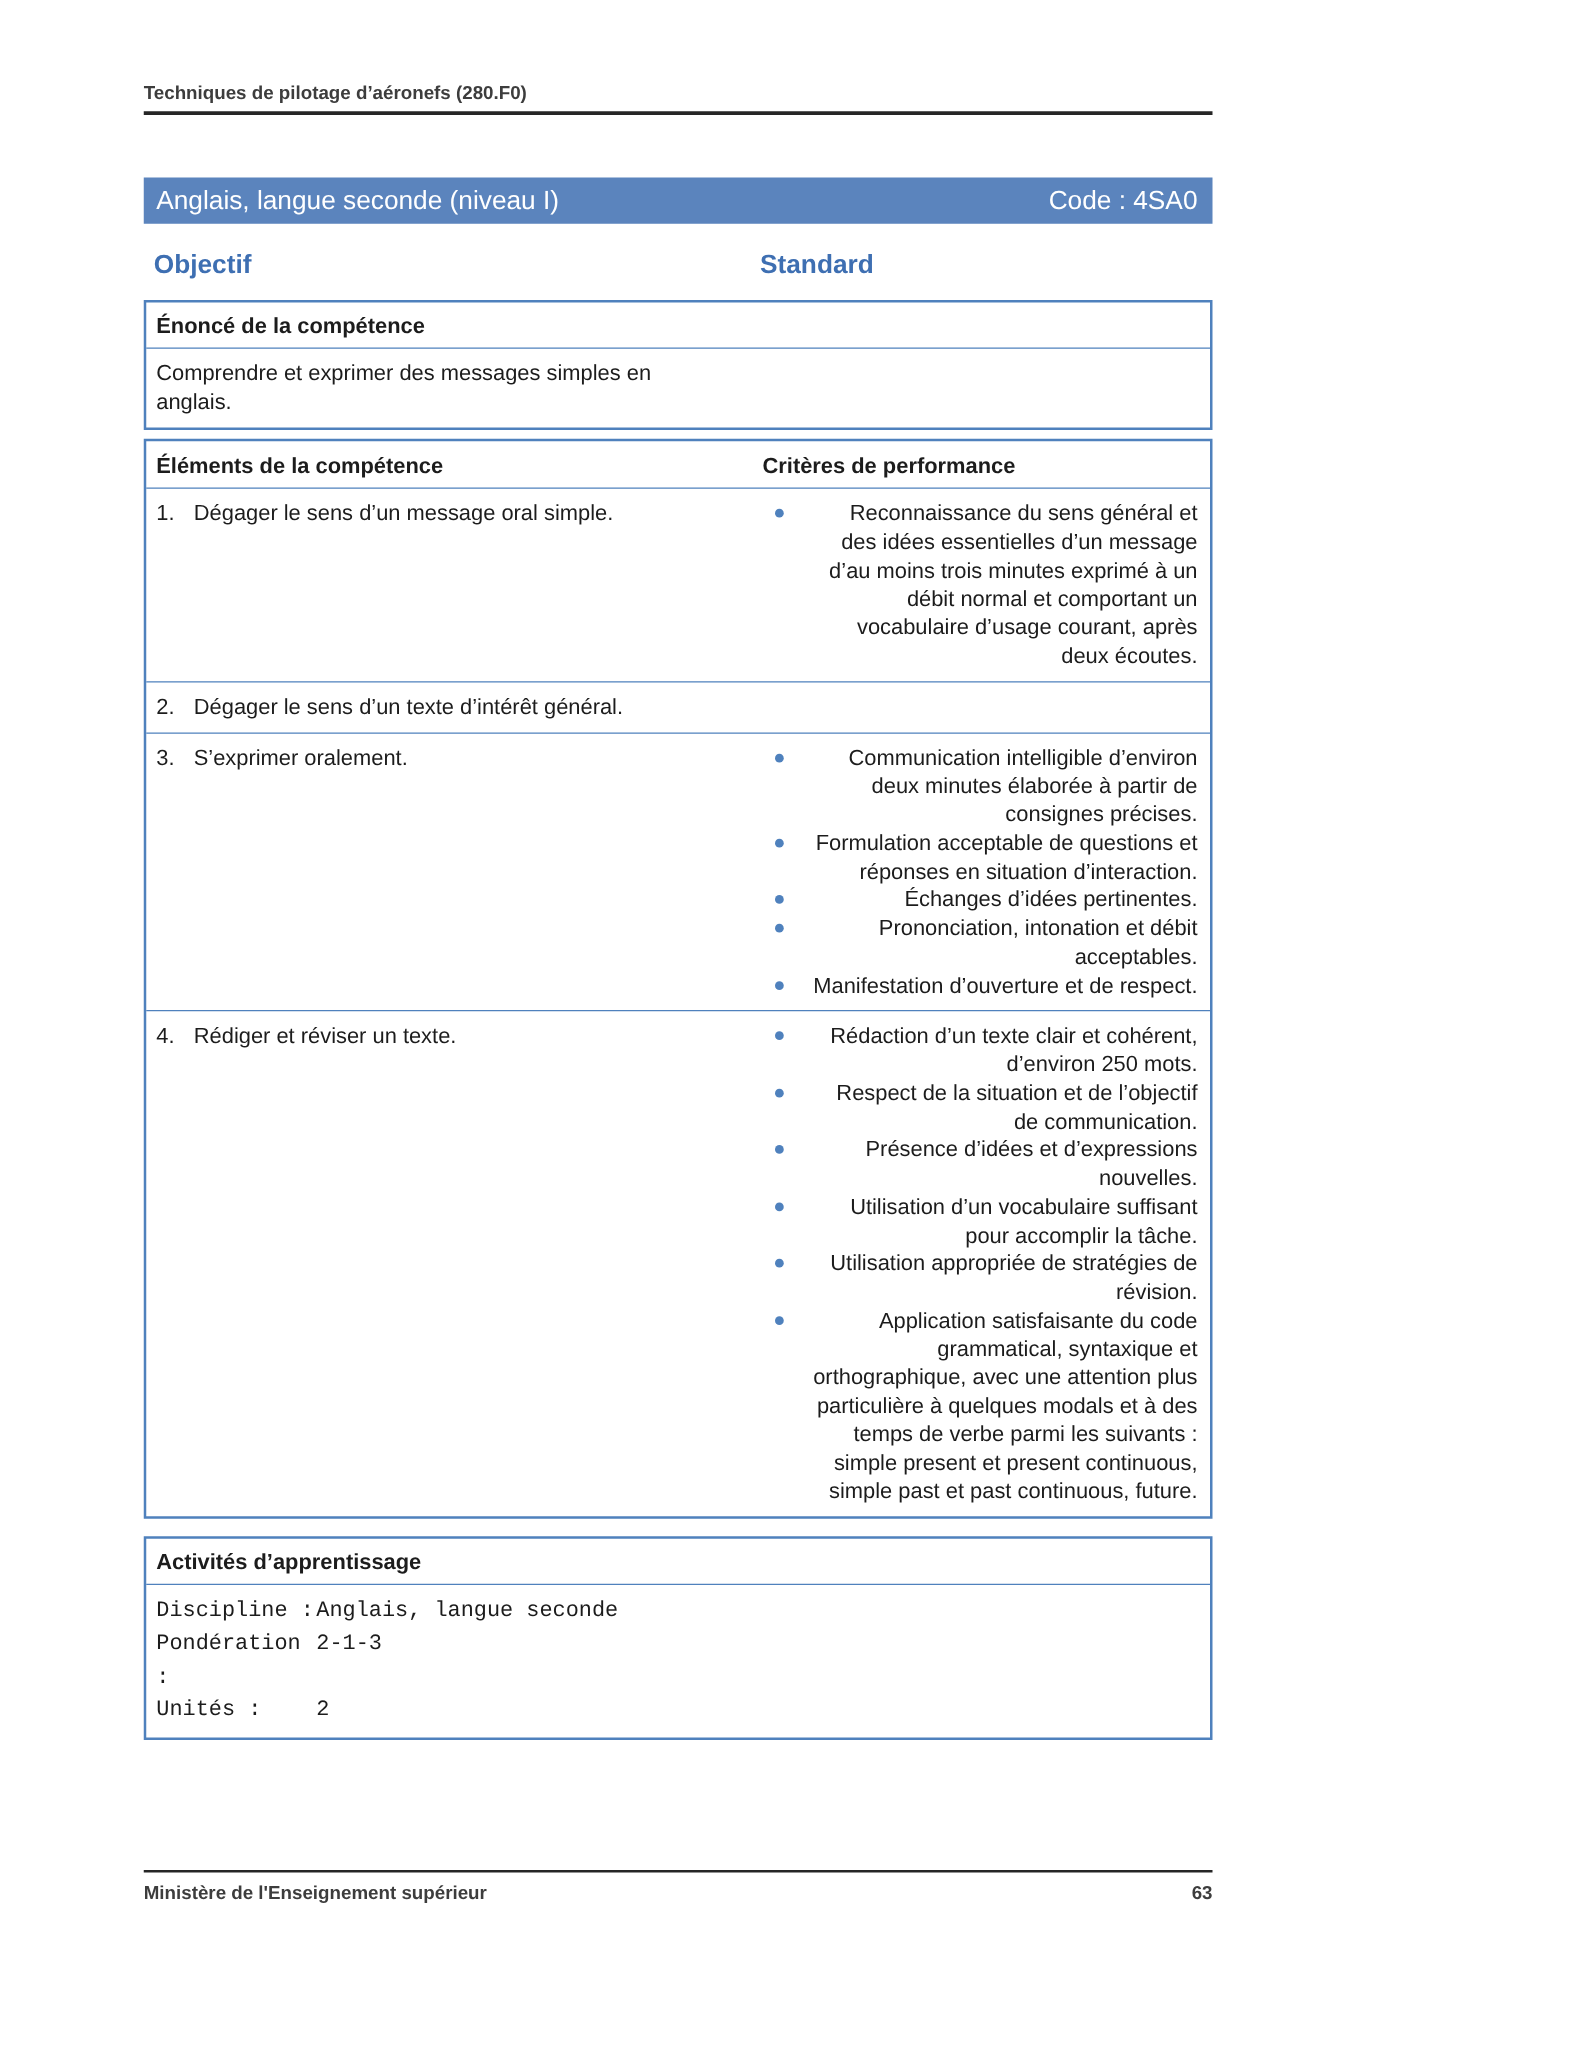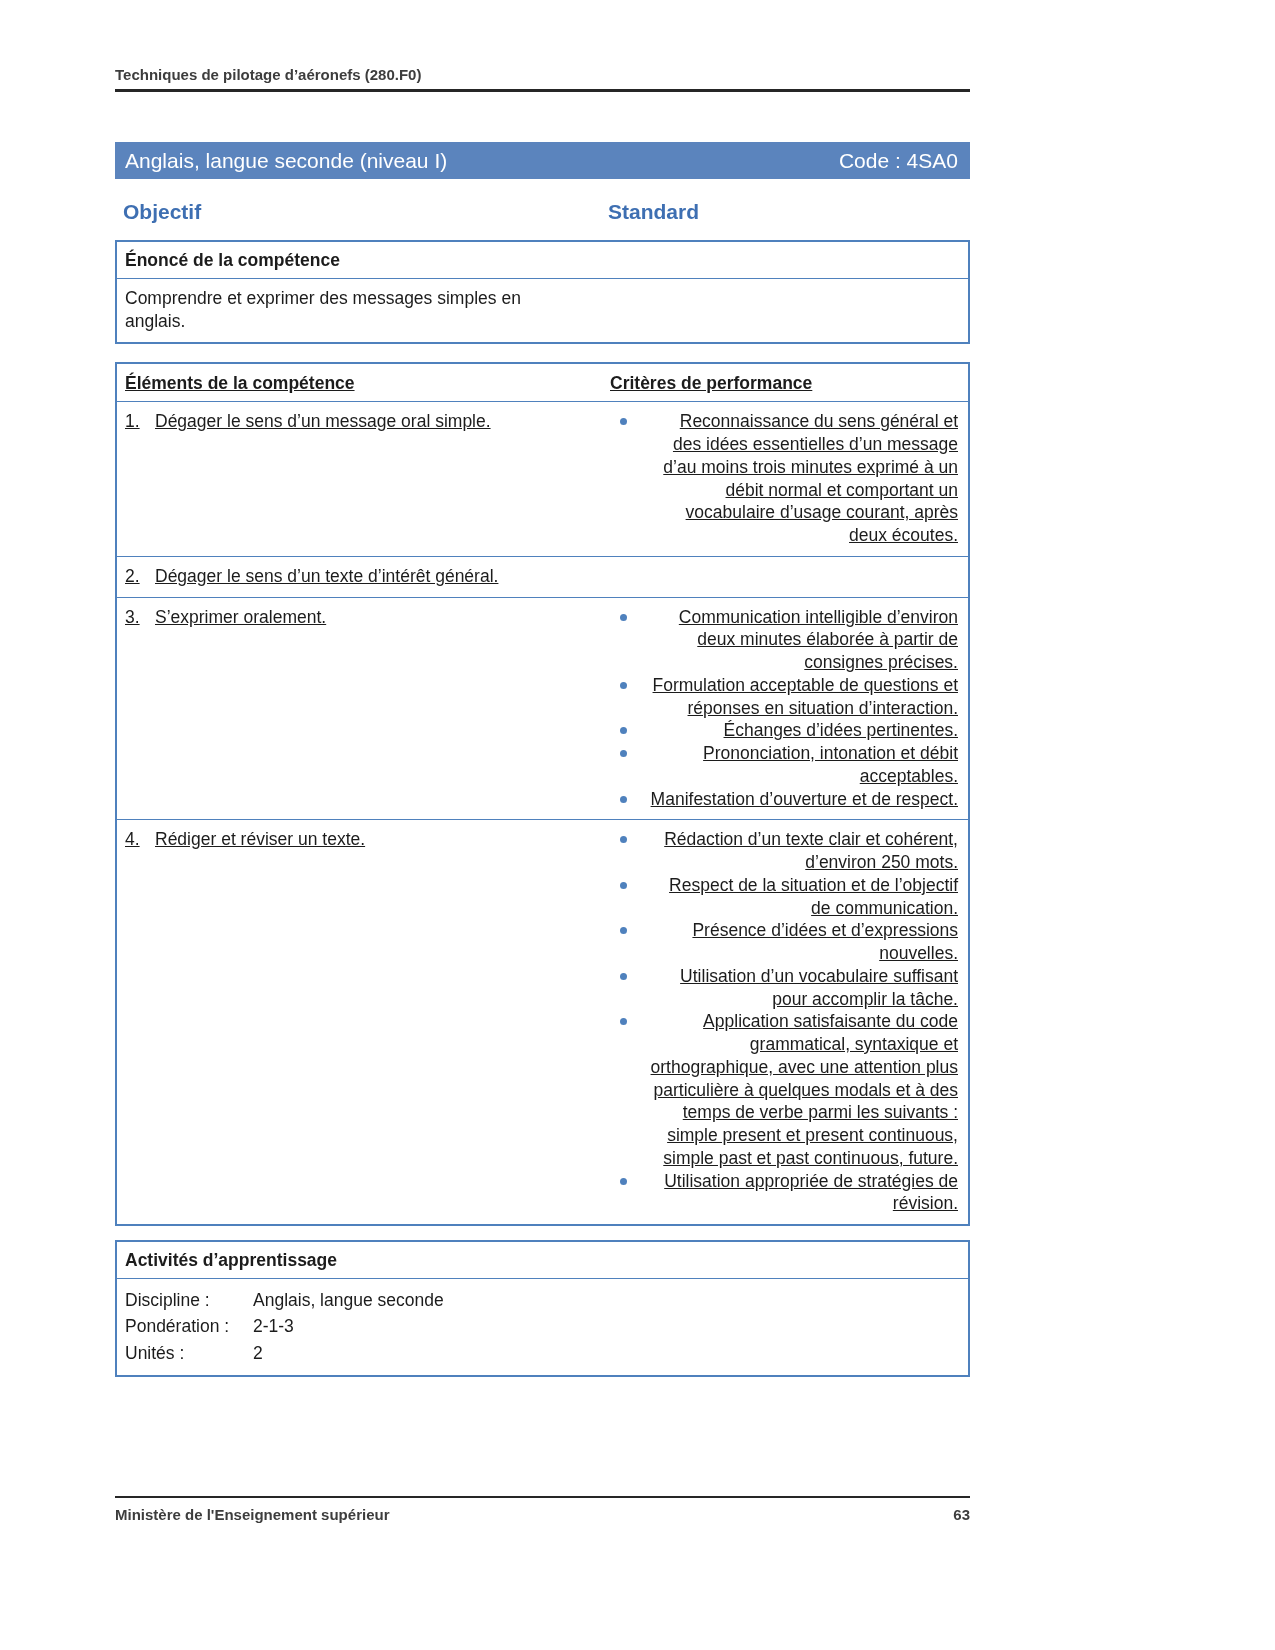--- a/index.html
+++ b/index.html
@@ -59,21 +59,21 @@
   .box-body {
     font-size: 17.5px;
     line-height: 1.3;
     padding: 8px 10px 9px 8px;
   }
 
   .enonce { margin-top: 16px; }
   .enonce .box-body div { max-width: 435px; }
 
   
-  .comp-table { margin-top: 18px; text-decoration: underline; }
+  .comp-table { margin-top: 7px; }
   .trow {
     display: flex;
     border-bottom: 1px solid #4f81bd;
     font-size: 17.5px;
     line-height: 1.3;
   }
   .trow:last-child { border-bottom: none; }
   .cell { padding: 8px 10px 9px 0; }
   .c1 { flex: 0 0 493px; padding-left: 8px; }
   .c2 { flex: 1 1 auto; }
@@ -98,20 +98,21 @@
     height: 7px;
     border-radius: 50%;
     background: #4f81bd;
   }
 
   
   .activites { margin-top: 14px; }
   .act-row {
     display: flex;
     line-height: 1.5;
+    font-family: Liberation Mono, monospace;
   }
   .act-label { flex: 0 0 128px; }
 
   
   .doc-footer {
     position: absolute;
     left: 115px;
     right: 115px;
     top: 1496px;
     border-top: 2px solid #262626;
@@ -225,24 +226,24 @@
           <li>
               <span class="li-text">Respect de la situation et de l’objectif de communication.</span>
             </li>
           <li>
               <span class="li-text">Présence d’idées et d’expressions nouvelles.</span>
             </li>
           <li>
               <span class="li-text">Utilisation d’un vocabulaire suffisant pour accomplir la tâche.</span>
             </li>
           <li>
+              <span class="li-text">Utilisation appropriée de stratégies de révision.</span>
+            </li>
+          <li>
               <span class="li-text">Application satisfaisante du code grammatical, syntaxique et orthographique, avec une attention plus particulière à quelques modals et à des temps de verbe parmi les suivants : simple present et present continuous, simple past et past continuous, future.</span>
-            </li>
-          <li>
-              <span class="li-text">Utilisation appropriée de stratégies de révision.</span>
             </li>
         </ul>
       </div>
     </div>
 
   </div>
 
   <div class="box activites">
     <div class="box-header">Activités d’apprentissage</div>
     <div class="box-body">

